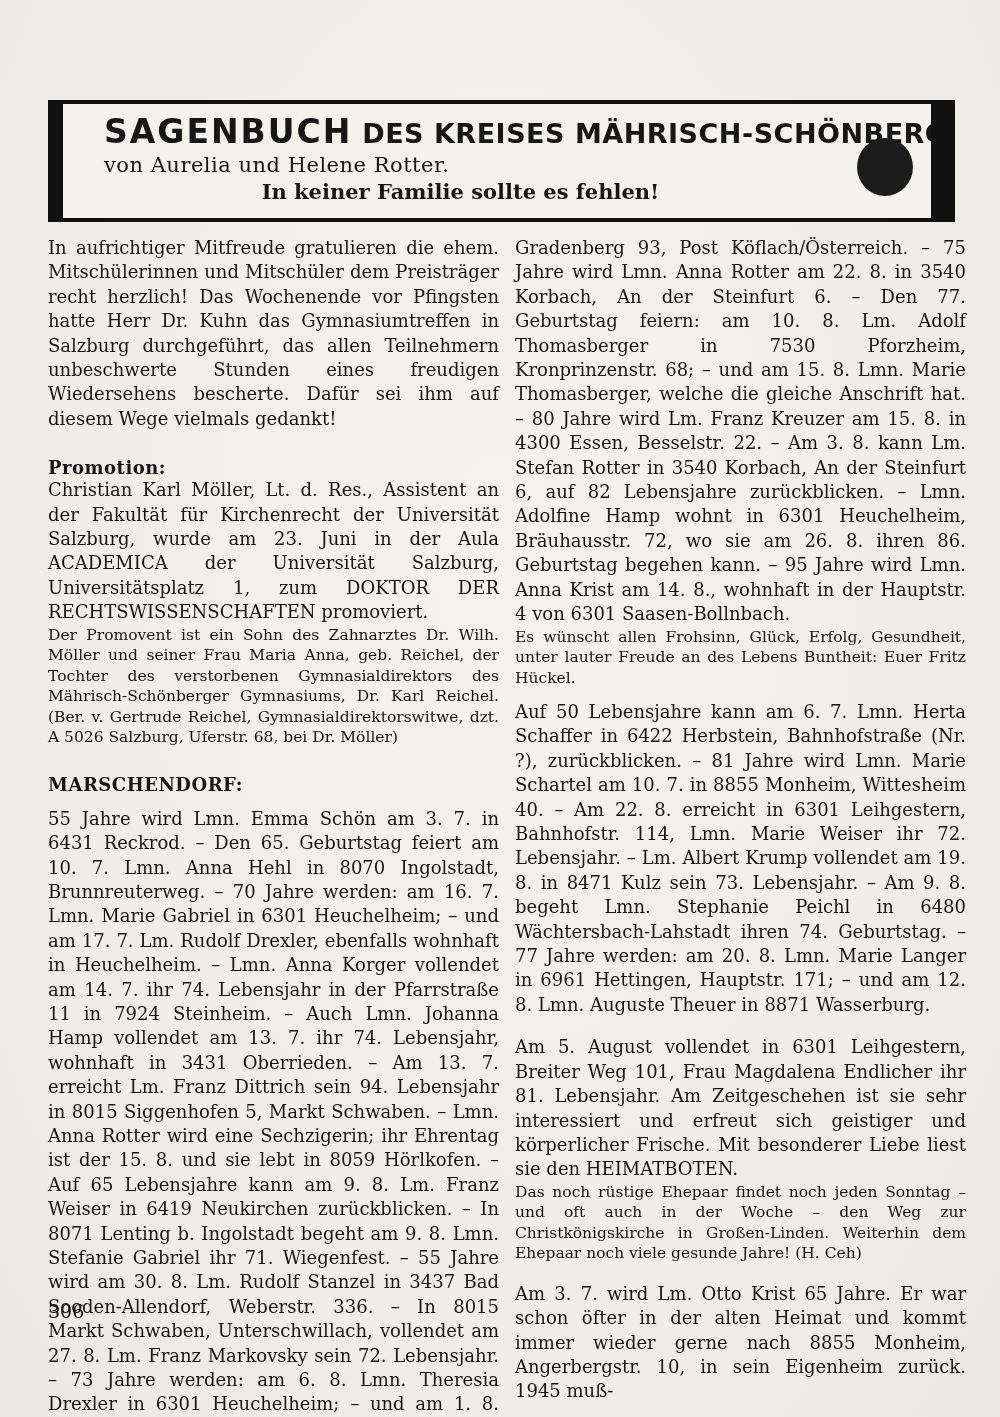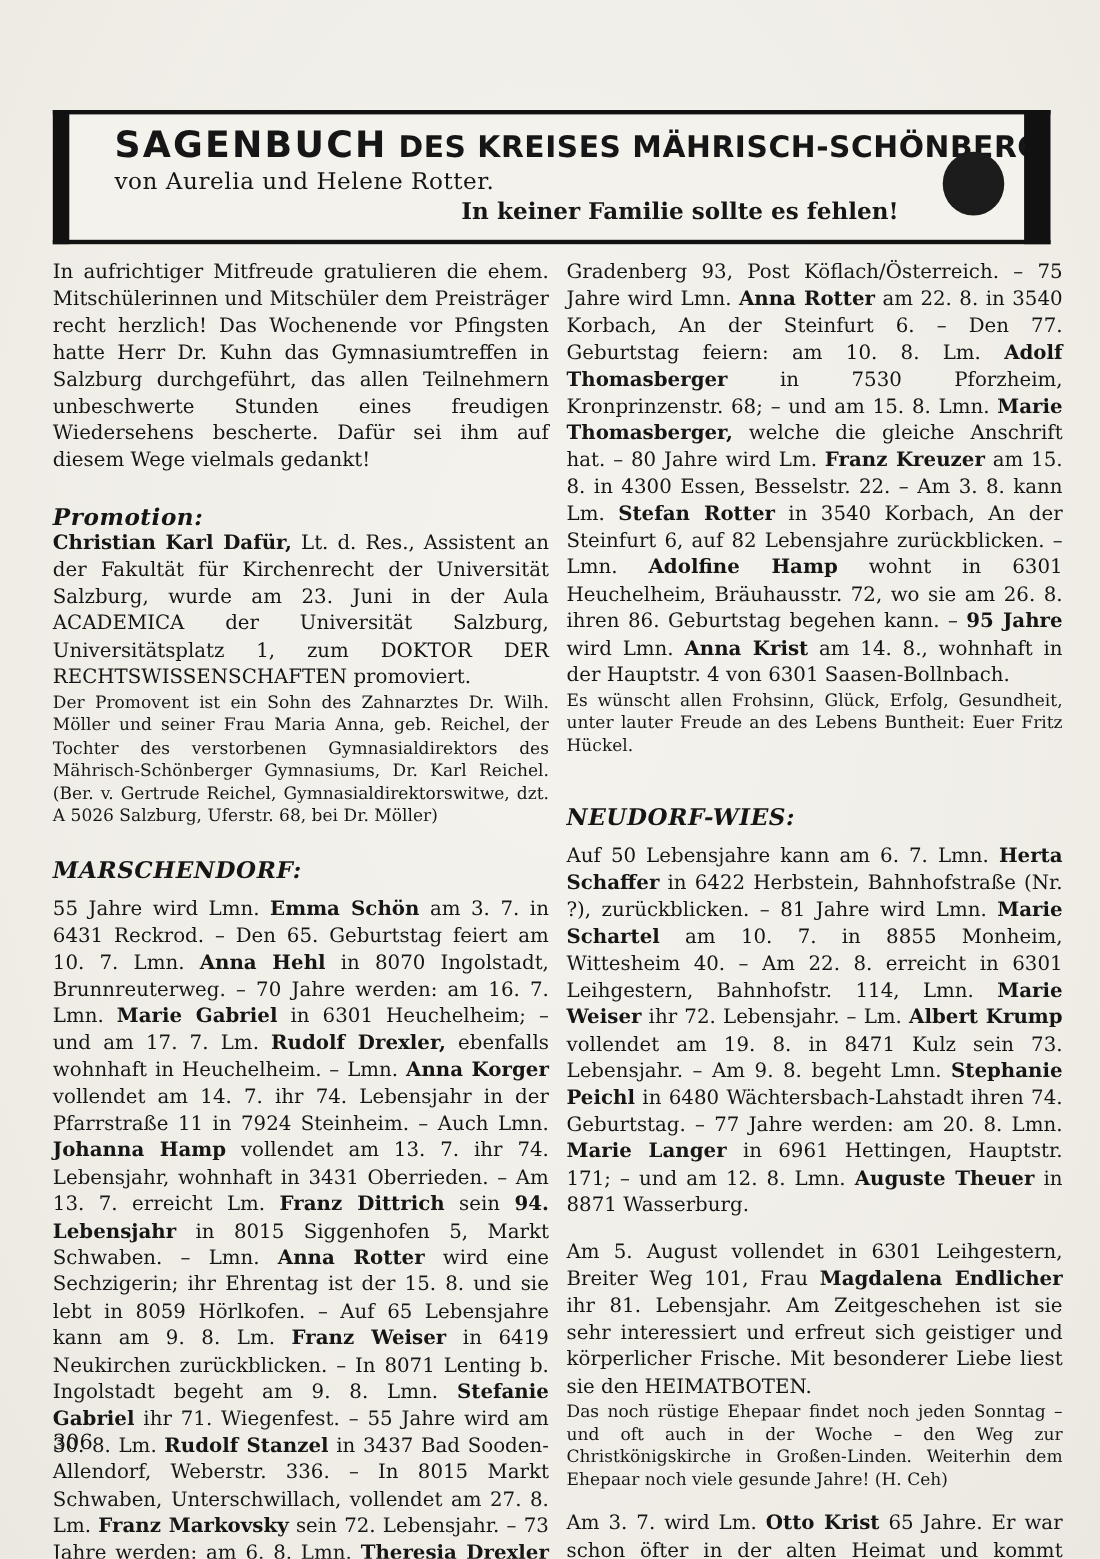--- a/index.html
+++ b/index.html
@@ -64,21 +64,21 @@
   .ad-details {
     font-size: 21px;
     font-weight: 500;
     margin-top: 8px;
     letter-spacing: 0.5px;
   }
   .ad-slogan {
     font-size: 21px;
     font-weight: bold;
     margin-top: 2px;
-    text-align: right;
+    text-align: center;
     padding-right: 18px;
   }
   .ink-blot {
     position: absolute;
     width: 56px;
     height: 58px;
     border-radius: 50%;
     background: #1c1c1c;
     right: 42px;
     top: 34px;
@@ -101,43 +101,42 @@
     font-size: 18px;
     line-height: 24.4px;
     text-align: justify;
   }
   .small-text {
     font-size: 15.5px;
     line-height: 20.5px;
     text-align: justify;
   }
   .heading {
-    font-size: 21px;
+    font-size: 18px;
     font-weight: bold;
     letter-spacing: 0.5px;
-    font-style: italic;
   }
   .gap-lg { margin-top: 26px; }
   .gap-md { margin-top: 18px; }
   .gap-sm { margin-top: 12px; }
   .gap-xl { margin-top: 42px; }
   .sig-right {
     text-align: right;
     font-size: 15.5px;
     line-height: 20.5px;
     padding-right: 6px;
   }
 
   .page-number {
     position: absolute;
     left: 48px;
     top: 1300px;
     font-size: 19px;
   }
-  b { font-weight: bold; }
+  b { font-weight: normal; }
 </style>
 </head>
 <body>
 
 <div class="page">
 
   <div class="ad-box">
     <span class="ad-bar-left"></span>
     <span class="ad-bar-right"></span>
     <div class="ad-title">
@@ -147,32 +146,31 @@
     <div class="ad-slogan">In keiner Familie sollte es fehlen!</div>
     <span class="ink-blot"></span>
   </div>
 
   <div class="columns">
 
     <div class="col">
       <p class="body-text">In aufrichtiger Mitfreude gratulieren die ehem. Mitschülerinnen und Mitschüler dem Preisträger recht herzlich! Das Wochenende vor Pfingsten hatte Herr Dr. Kuhn das Gymnasiumtreffen in Salzburg durchgeführt, das allen Teilnehmern unbeschwerte Stunden eines freudigen Wiedersehens bescherte. Dafür sei ihm auf diesem Wege vielmals gedankt!</p>
 
       <h3 class="heading gap-lg">Promotion:</h3>
-      <p class="body-text"><b>Christian Karl Dafür,</b> Lt. d. Res., Assistent an der Fakultät für Kirchenrecht der Universität Salzburg, wurde am 23. Juni in der Aula ACADEMICA der Universität Salzburg, Universitätsplatz 1, zum DOKTOR DER RECHTSWISSENSCHAFTEN promoviert.</p>
+      <p class="body-text"><b>Christian Karl Möller,</b> Lt. d. Res., Assistent an der Fakultät für Kirchenrecht der Universität Salzburg, wurde am 23. Juni in der Aula ACADEMICA der Universität Salzburg, Universitätsplatz 1, zum DOKTOR DER RECHTSWISSENSCHAFTEN promoviert.</p>
       <p class="small-text">Der Promovent ist ein Sohn des Zahnarztes Dr. Wilh. Möller und seiner Frau Maria Anna, geb. Reichel, der Tochter des verstorbenen Gymnasialdirektors des Mährisch-Schönberger Gymnasiums, Dr. Karl Reichel. (Ber. v. Gertrude Reichel, Gymnasialdirektorswitwe, dzt. A 5026 Salzburg, Uferstr. 68, bei Dr. Möller)</p>
 
       <h3 class="heading gap-lg">MARSCHENDORF:</h3>
       <p class="body-text gap-sm">55 Jahre wird Lmn. <b>Emma Schön</b> am 3. 7. in 6431 Reckrod. – Den 65. Geburtstag feiert am 10. 7. Lmn. <b>Anna Hehl</b> in 8070 Ingolstadt, Brunnreuterweg. – 70 Jahre werden: am 16. 7. Lmn. <b>Marie Gabriel</b> in 6301 Heuchelheim; – und am 17. 7. Lm. <b>Rudolf Drexler,</b> ebenfalls wohnhaft in Heuchelheim. – Lmn. <b>Anna Korger</b> vollendet am 14. 7. ihr 74. Lebensjahr in der Pfarrstraße 11 in 7924 Steinheim. – Auch Lmn. <b>Johanna Hamp</b> vollendet am 13. 7. ihr 74. Lebensjahr, wohnhaft in 3431 Oberrieden. – Am 13. 7. erreicht Lm. <b>Franz Dittrich</b> sein <b>94. Lebensjahr</b> in 8015 Siggenhofen 5, Markt Schwaben. – Lmn. <b>Anna Rotter</b> wird eine Sechzigerin; ihr Ehrentag ist der 15. 8. und sie lebt in 8059 Hörlkofen. – Auf 65 Lebensjahre kann am 9. 8. Lm. <b>Franz Weiser</b> in 6419 Neukirchen zurückblicken. – In 8071 Lenting b. Ingolstadt begeht am 9. 8. Lmn. <b>Stefanie Gabriel</b> ihr 71. Wiegenfest. – 55 Jahre wird am 30. 8. Lm. <b>Rudolf Stanzel</b> in 3437 Bad Sooden-Allendorf, Weberstr. 336. – In 8015 Markt Schwaben, Unterschwillach, vollendet am 27. 8. Lm. <b>Franz Markovsky</b> sein 72. Lebensjahr. – 73 Jahre werden: am 6. 8. Lmn. <b>Theresia Drexler</b> in 6301 Heuchelheim; – und am 1. 8. Lm. <b>Rudolf Mück</b> in 8059 Hörlkofen, Schulstr. 12. – Lmn.  kann am 8. 8. ihren 74. Geburtstag in der grünen Steiermark feiern, und zwar in</p>
     </div>
 
     <div class="col">
       <p class="body-text">Gradenberg 93, Post Köflach/Österreich. – 75 Jahre wird Lmn. <b>Anna Rotter</b> am 22. 8. in 3540 Korbach, An der Steinfurt 6. – Den 77. Geburtstag feiern: am 10. 8. Lm. <b>Adolf Thomasberger</b> in 7530 Pforzheim, Kronprinzenstr. 68; – und am 15. 8. Lmn. <b>Marie Thomasberger,</b> welche die gleiche Anschrift hat. – 80 Jahre wird Lm. <b>Franz Kreuzer</b> am 15. 8. in 4300 Essen, Besselstr. 22. – Am 3. 8. kann Lm. <b>Stefan Rotter</b> in 3540 Korbach, An der Steinfurt 6, auf 82 Lebensjahre zurückblicken. – Lmn. <b>Adolfine Hamp</b> wohnt in 6301 Heuchelheim, Bräuhausstr. 72, wo sie am 26. 8. ihren 86. Geburtstag begehen kann. – <b>95 Jahre</b> wird Lmn. <b>Anna Krist</b> am 14. 8., wohnhaft in der Hauptstr. 4 von 6301 Saasen-Bollnbach.</p>
       <p class="small-text">Es wünscht allen Frohsinn, Glück, Erfolg, Gesundheit, unter lauter Freude an des Lebens Buntheit: Euer Fritz Hückel.</p>
 
-      <h3 class="heading gap-xl">NEUDORF-WIES:</h3>
       <p class="body-text gap-sm">Auf 50 Lebensjahre kann am 6. 7. Lmn. <b>Herta Schaffer</b> in 6422 Herbstein, Bahnhofstraße (Nr. ?), zurückblicken. – 81 Jahre wird Lmn. <b>Marie Schartel</b> am 10. 7. in 8855 Monheim, Wittesheim 40. – Am 22. 8. erreicht in 6301 Leihgestern, Bahnhofstr. 114, Lmn. <b>Marie Weiser</b> ihr 72. Lebensjahr. – Lm. <b>Albert Krump</b> vollendet am 19. 8. in 8471 Kulz sein 73. Lebensjahr. – Am 9. 8. begeht Lmn. <b>Stephanie Peichl</b> in 6480 Wächtersbach-Lahstadt ihren 74. Geburtstag. – 77 Jahre werden: am 20. 8. Lmn. <b>Marie Langer</b> in 6961 Hettingen, Hauptstr. 171; – und am 12. 8. Lmn. <b>Auguste Theuer</b> in 8871 Wasserburg.</p>
 
       <p class="body-text gap-md">Am 5. August vollendet in 6301 Leihgestern, Breiter Weg 101, Frau <b>Magdalena Endlicher</b> ihr 81. Lebensjahr. Am Zeitgeschehen ist sie sehr interessiert und erfreut sich geistiger und körperlicher Frische. Mit besonderer Liebe liest sie den HEIMATBOTEN.</p>
       <p class="small-text">Das noch rüstige Ehepaar findet noch jeden Sonntag – und oft auch in der Woche – den Weg zur Christkönigskirche in Großen-Linden. Weiterhin dem Ehepaar noch viele gesunde Jahre! (H. Ceh)</p>
 
       <p class="body-text gap-md">Am 3. 7. wird Lm. <b>Otto Krist</b> 65 Jahre. Er war schon öfter in der alten Heimat und kommt immer wieder gerne nach 8855 Monheim, Angerbergstr. 10, in sein Eigenheim zurück. 1945 muß-</p>
     </div>
 
   </div>
 

